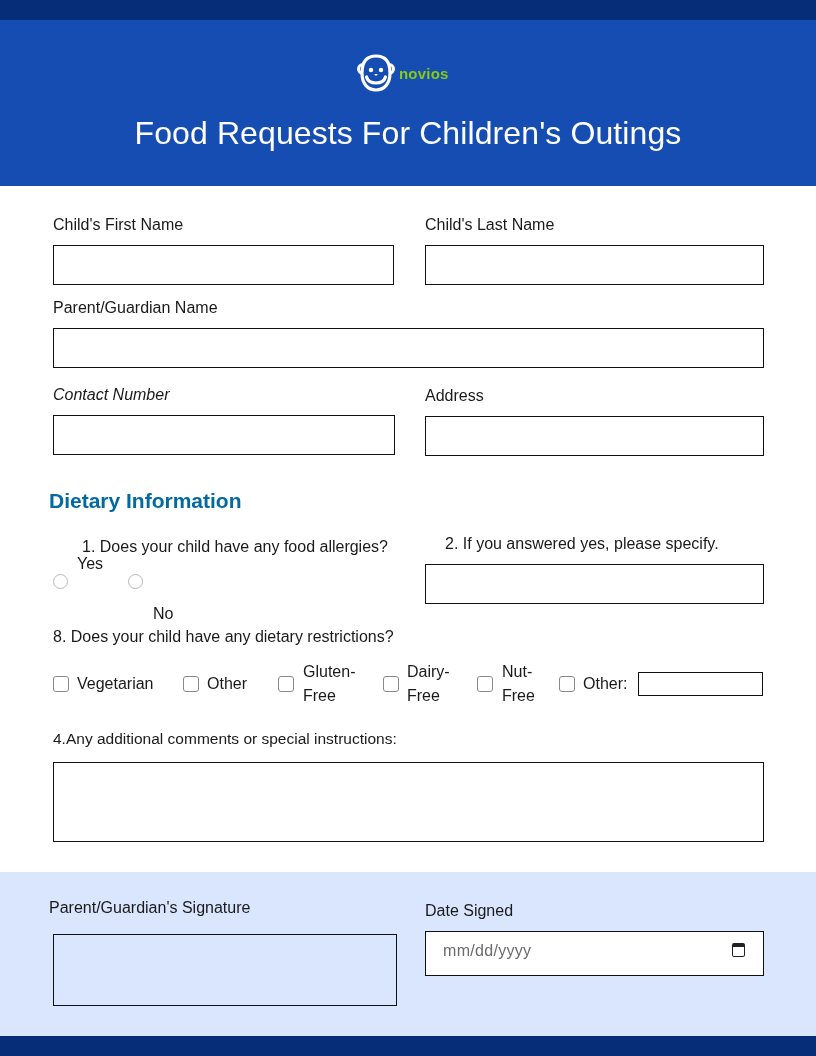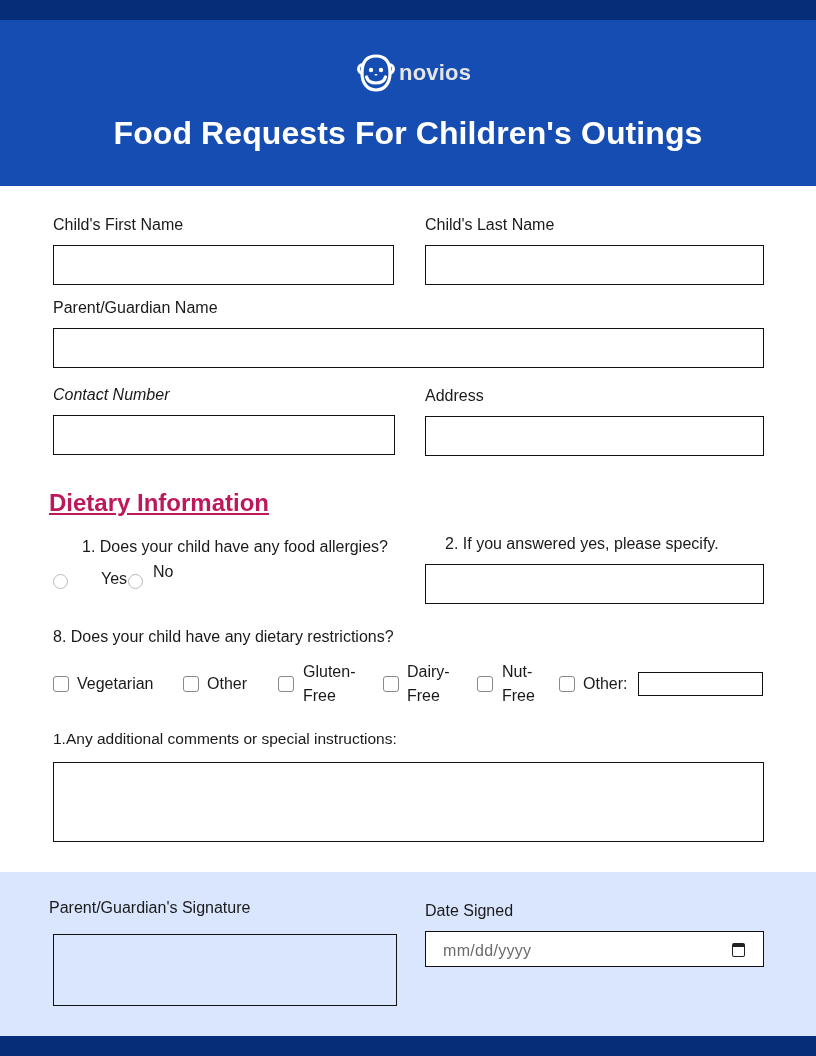--- a/index.html
+++ b/index.html
@@ -3,36 +3,36 @@
   <meta charset="utf-8">
   <style>
     * { box-sizing: border-box; margin: 0; padding: 0; }
     html, body { width: 816px; height: 1056px; overflow: hidden; }
     body { position: relative; background: #ffffff; font-family: "Liberation Sans", sans-serif; color: #111111; }
 
     .top-bar { position: absolute; left: 0; top: 0; width: 816px; height: 20px; background: #062d78; }
     .header { position: absolute; left: 0; top: 20px; width: 816px; height: 166px; background: #164db2; }
     .logo { position: absolute; left: 357px; top: 33px; height: 40px; display: flex; align-items: center; }
     .logo svg { display: block; }
-    .logo-text { color: #e5e5e5; font-weight: bold; font-size: 22px; margin-left: 4px; letter-spacing: 0.2px; text-align: right; }
-    .title { position: absolute; left: 0; top: 95px; width: 816px; text-align: center; color: #ffffff; font-weight: bold; font-size: 32px; letter-spacing: 0.1px; }
+    .logo-text { color: #84cc16; font-weight: bold; font-size: 15px; margin-left: 4px; letter-spacing: 0.2px; text-align: right; }
+    .title { position: absolute; left: 0; top: 95px; width: 816px; text-align: center; color: #ffffff; font-weight: normal; font-size: 32px; letter-spacing: 0.1px; }
 
     .label { position: absolute; font-size: 16px; color: #1a1a1a; white-space: nowrap; }
     .field { position: absolute; border: 1.5px solid #111111; background: #ffffff; }
 
-    .section-title { position: absolute; left: 49px; top: 489px; font-size: 24px; font-weight: bold; color: #be185d; text-decoration: underline; }
+    .section-title { position: absolute; left: 49px; top: 489px; font-size: 21px; font-weight: bold; color: #0369a1; }
 
     .radio { position: absolute; width: 15px; height: 15px; border: 1.5px solid #b9b9b9; border-radius: 50%; background: #fff; }
     .checkbox { position: absolute; width: 16px; height: 16px; border: 1.5px solid #8a8a8a; border-radius: 3px; background: #fff; }
     .opt-text { position: absolute; font-size: 16px; color: #1a1a1a; line-height: 24px; white-space: nowrap; }
 
     .sig-section { position: absolute; left: 0; top: 872px; width: 816px; height: 164px; background: #d9e6fd; }
     .bottom-bar { position: absolute; left: 0; top: 1036px; width: 816px; height: 20px; background: #062d78; }
 
-    .date-field { position: absolute; left: 425px; top: 931px; width: 339px; height: 36px; border: 1.5px solid #111; background: #fff; }
+    .date-field { position: absolute; left: 425px; top: 931px; width: 339px; height: 45px; border: 1.5px solid #111; background: #fff; }
     .date-placeholder { position: absolute; left: 17px; top: 10px; font-size: 16px; color: #6b6b6b; letter-spacing: 0.3px; }
     .cal-icon { position: absolute; right: 18px; top: 11px; width: 13px; height: 14px; border: 1.8px solid #222; border-top-width: 4px; border-radius: 2px; }
   </style>
 </head>
 <body>
 
 <div class="top-bar"></div>
 
 <div class="header">
   <div class="logo">
@@ -62,23 +62,23 @@
 <div class="label" style="left:53px; top:386px;font-style:italic;">Contact Number</div>
 <div class="field" style="left:53px; top:415px; width:342px; height:40px;"></div>
 
 <div class="label" style="left:425px; top:387px;">Address</div>
 <div class="field" style="left:425px; top:416px; width:339px; height:40px;"></div>
 
 <div class="section-title">Dietary Information</div>
 
 <div class="label" style="left:53px; top:538px;margin-left:29px;">1. Does your child have any food allergies?</div>
 <div class="radio" style="left:53px; top:574px;"></div>
-<div class="opt-text" style="left:77px; top:567px;margin-left:24px;">Yes</div>
+<div class="opt-text" style="left:77px; top:552px;">Yes</div>
 <div class="radio" style="left:128px; top:574px;"></div>
-<div class="opt-text" style="left:153px; top:560px;">No</div>
+<div class="opt-text" style="left:153px; top:602px;">No</div>
 
 <div class="label" style="left:445px; top:535px;">2. If you answered yes, please specify.</div>
 <div class="field" style="left:425px; top:564px; width:339px; height:40px;"></div>
 
 <div class="label" style="left:53px; top:628px;">8. Does your child have any dietary restrictions?</div>
 
 <div class="checkbox" style="left:53px; top:676px;"></div>
 <div class="opt-text" style="left:77px; top:672px;">Vegetarian</div>
 
 <div class="checkbox" style="left:183px; top:676px;"></div>
@@ -93,21 +93,21 @@
 <div class="opt-text" style="left:407px; top:684px;">Free</div>
 
 <div class="checkbox" style="left:477px; top:676px;"></div>
 <div class="opt-text" style="left:502px; top:660px;">Nut-</div>
 <div class="opt-text" style="left:502px; top:684px;">Free</div>
 
 <div class="checkbox" style="left:559px; top:676px;"></div>
 <div class="opt-text" style="left:583px; top:672px;">Other:</div>
 <div class="field" style="left:638px; top:672px; width:125px; height:24px;"></div>
 
-<div class="label" style="left:53px; top:730px; font-size:15.5px;">1.Any additional comments or special instructions:</div>
+<div class="label" style="left:53px; top:730px; font-size:15.5px;">4.Any additional comments or special instructions:</div>
 <div class="field" style="left:53px; top:762px; width:711px; height:80px;"></div>
 
 <div class="sig-section"></div>
 
 <div class="label" style="left:49px; top:899px;">Parent/Guardian's Signature</div>
 <div class="field" style="left:53px; top:934px; width:344px; height:72px; background:#d9e6fd;"></div>
 
 <div class="label" style="left:425px; top:902px;">Date Signed</div>
 <div class="date-field">
   <span class="date-placeholder">mm/dd/yyyy</span>

